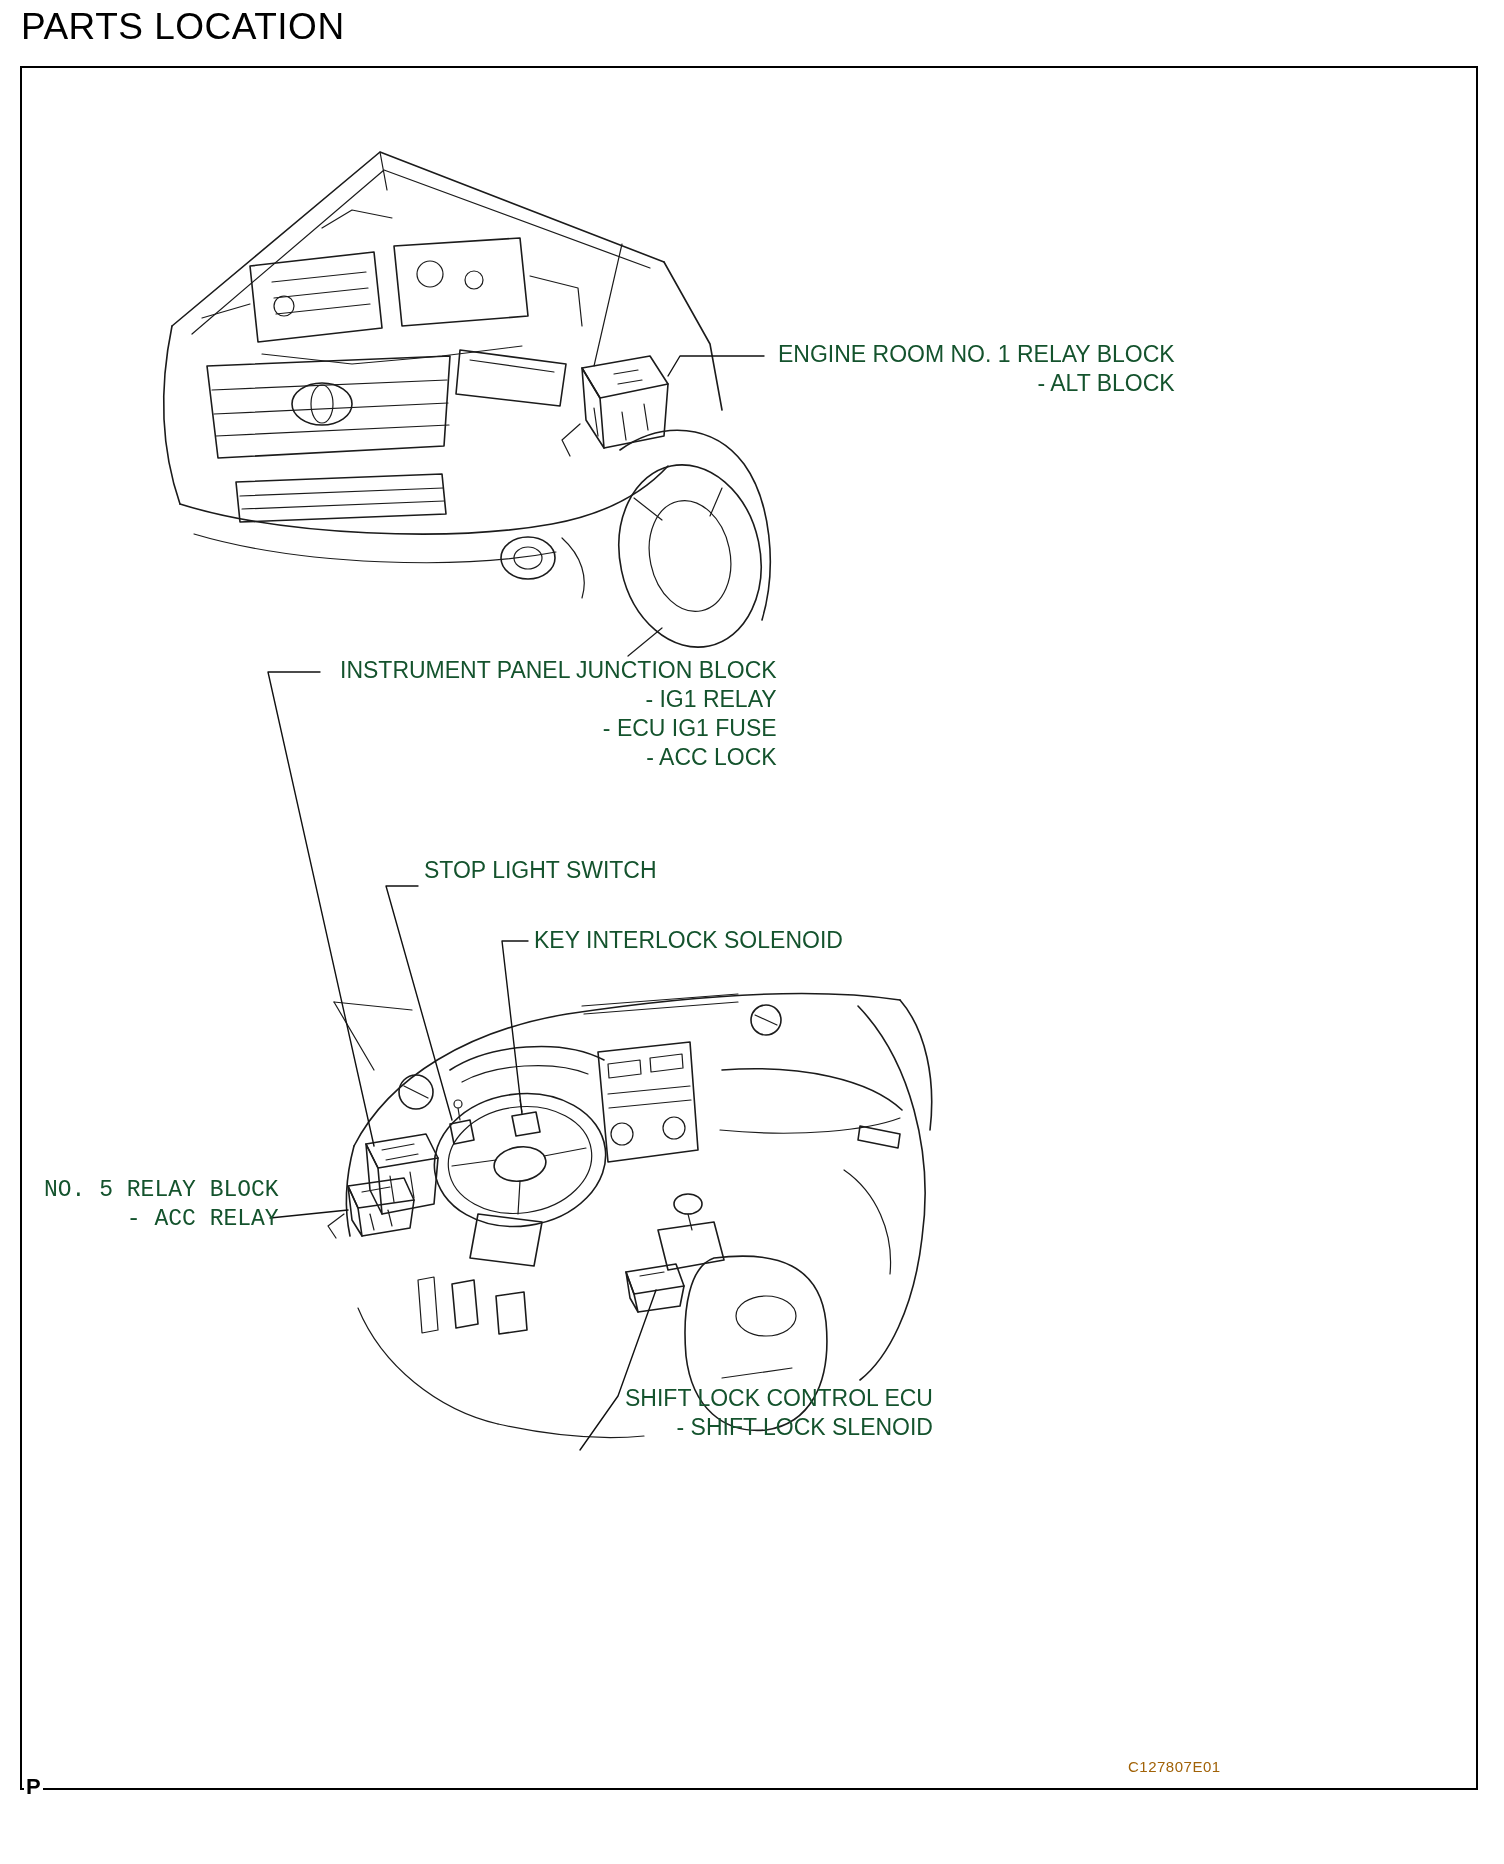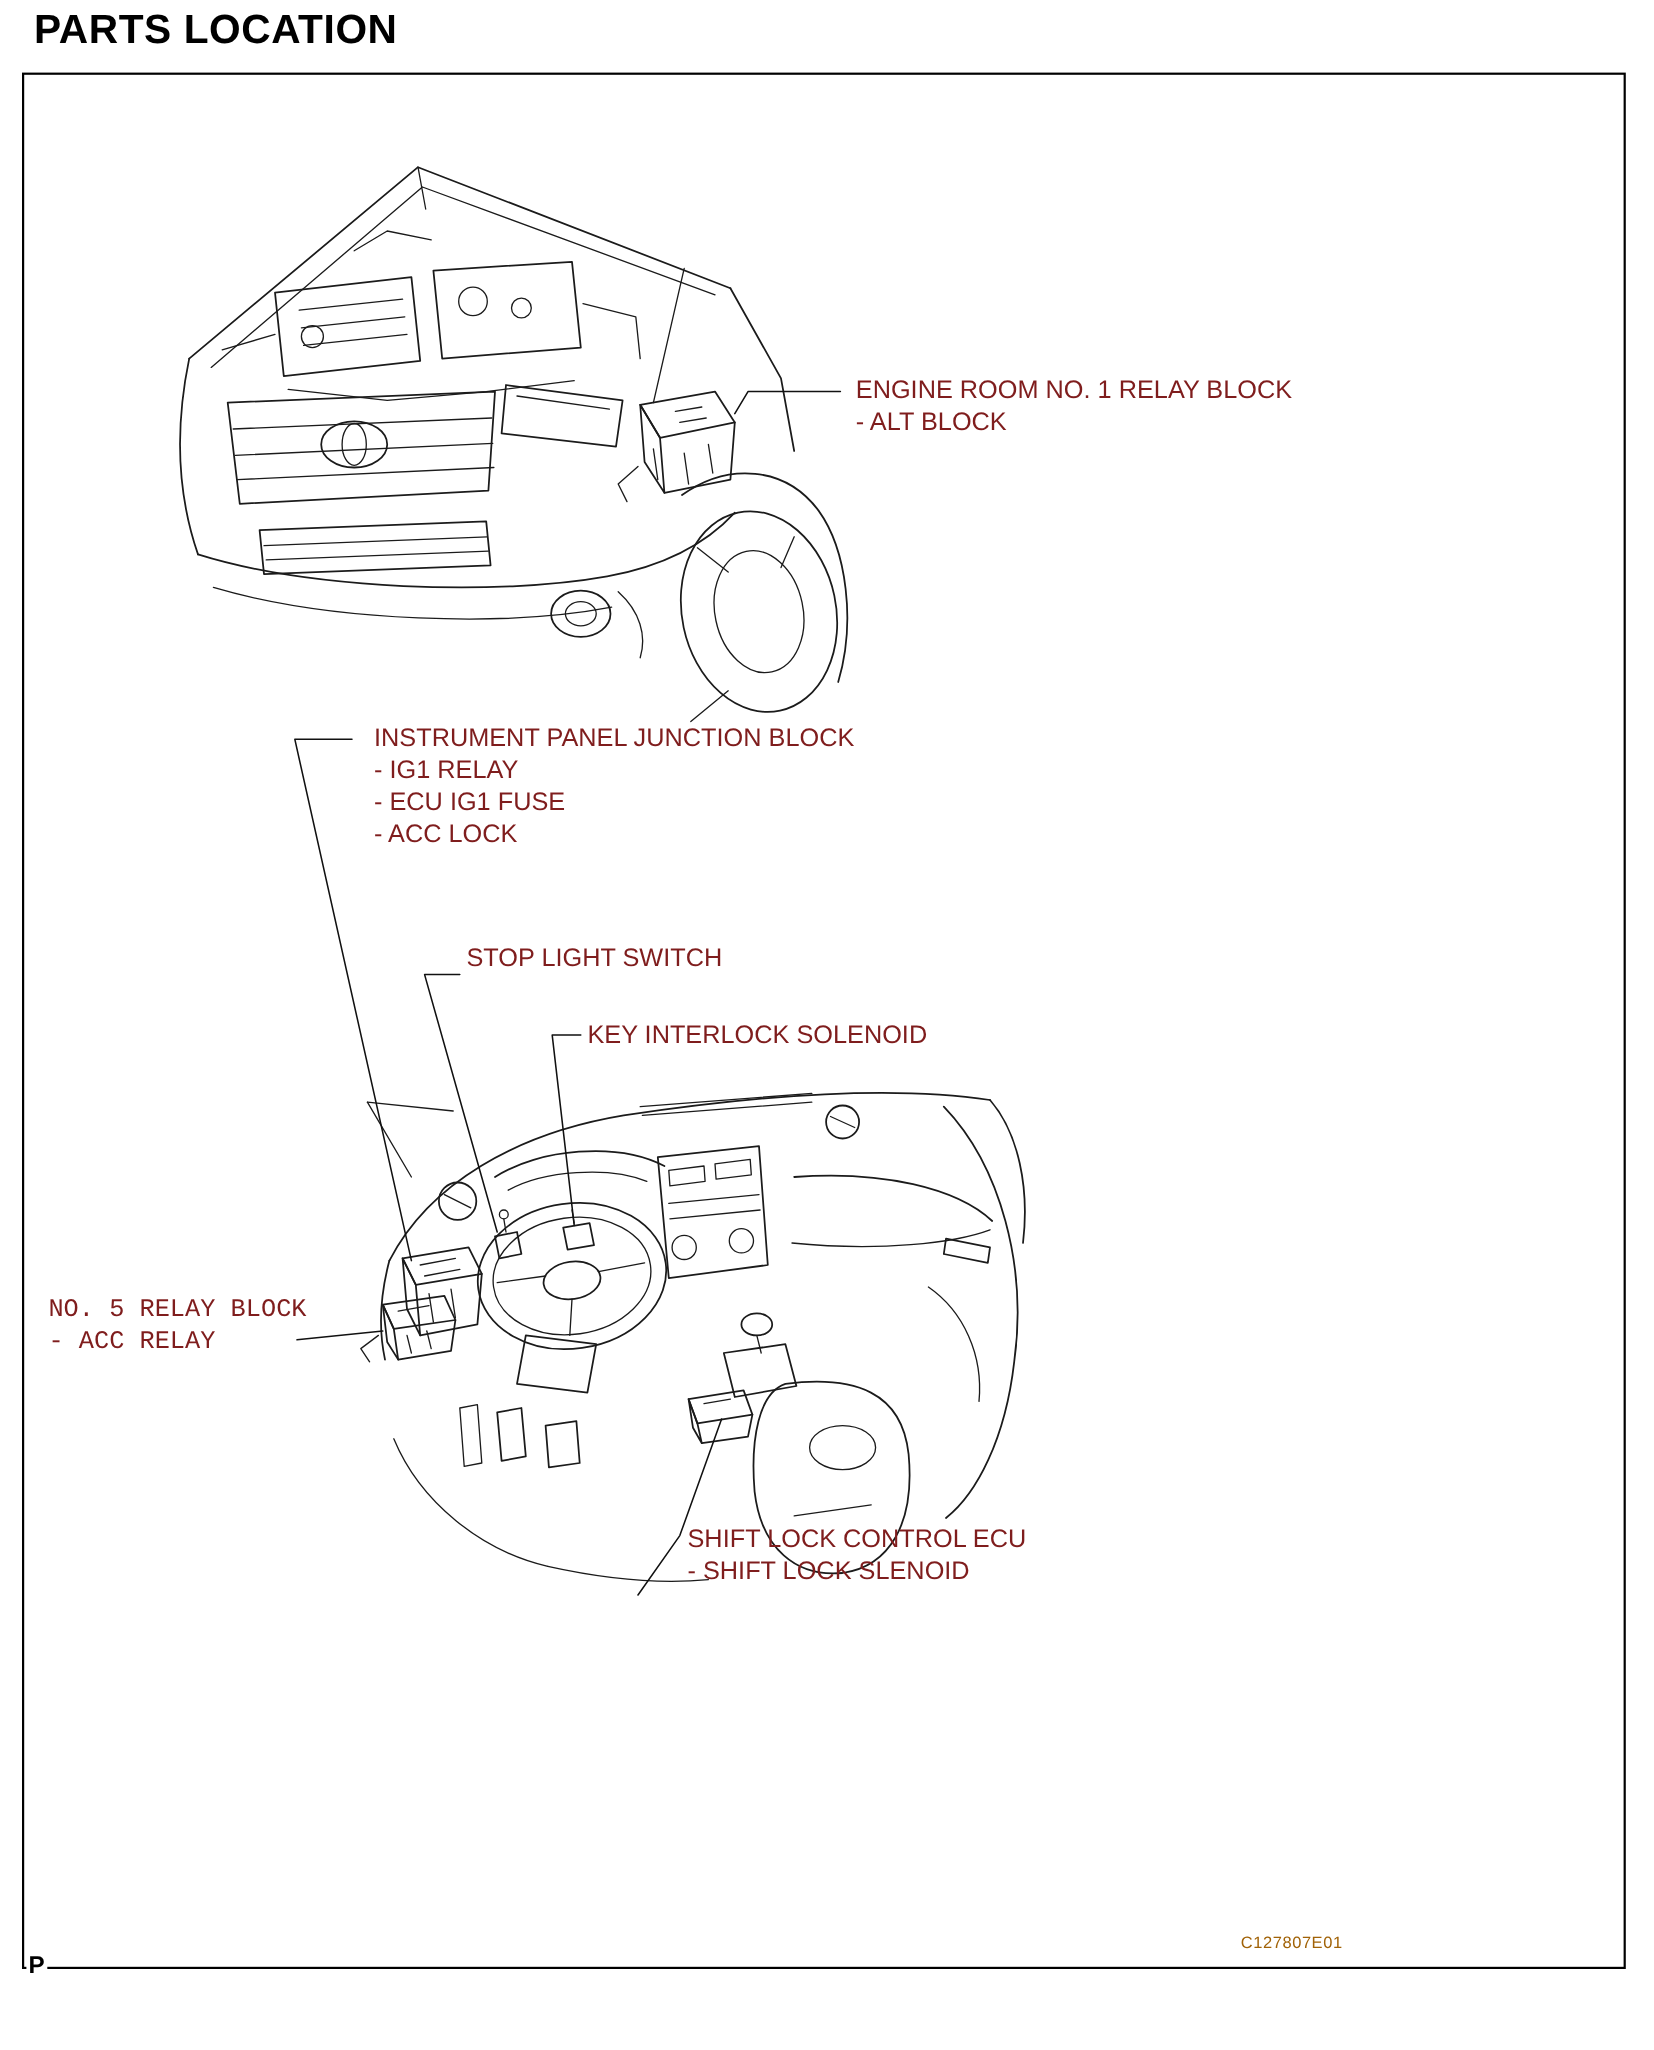--- a/index.html
+++ b/index.html
@@ -3,32 +3,32 @@
 <meta charset="utf-8">
 <style>
   * { margin:0; padding:0; box-sizing:border-box; }
   html,body { background:#ffffff; }
   body {
     width:1504px; height:1864px; position:relative;
     font-family:"Liberation Sans", sans-serif; color:#000;
     overflow:hidden;
   }
   .title {
-    position:absolute; left:31px; top:6px;
-    font-size:37px; font-weight:bold; letter-spacing:.5px;
+    position:absolute; left:21px; top:6px;
+    font-size:37px; font-weight:normal; letter-spacing:.5px;
   }
   .frame {
     position:absolute; left:20px; top:66px;
     width:1458px; height:1724px;
     border:2px solid #000; background:#fff;
   }
   .frame > svg { position:absolute; left:0; top:0; }
   .callout {
     position:absolute; font-size:23px; line-height:29px;
-    white-space:nowrap; color:#7f1d1d;
+    white-space:nowrap; color:#14532d;text-align:right;
   }
   .figure-code {
     position:absolute; left:1106px; top:1690px;
     font-size:15px; color:#a16207; letter-spacing:.5px;
   }
   .page-marker {
     position:absolute; left:24px; top:1774px;
     font-size:22px; font-weight:bold; background:#fff; padding:0 2px;
   }
   .ln { fill:none; stroke:#1b1b1b; stroke-width:1.6; stroke-linecap:round; stroke-linejoin:round; }

